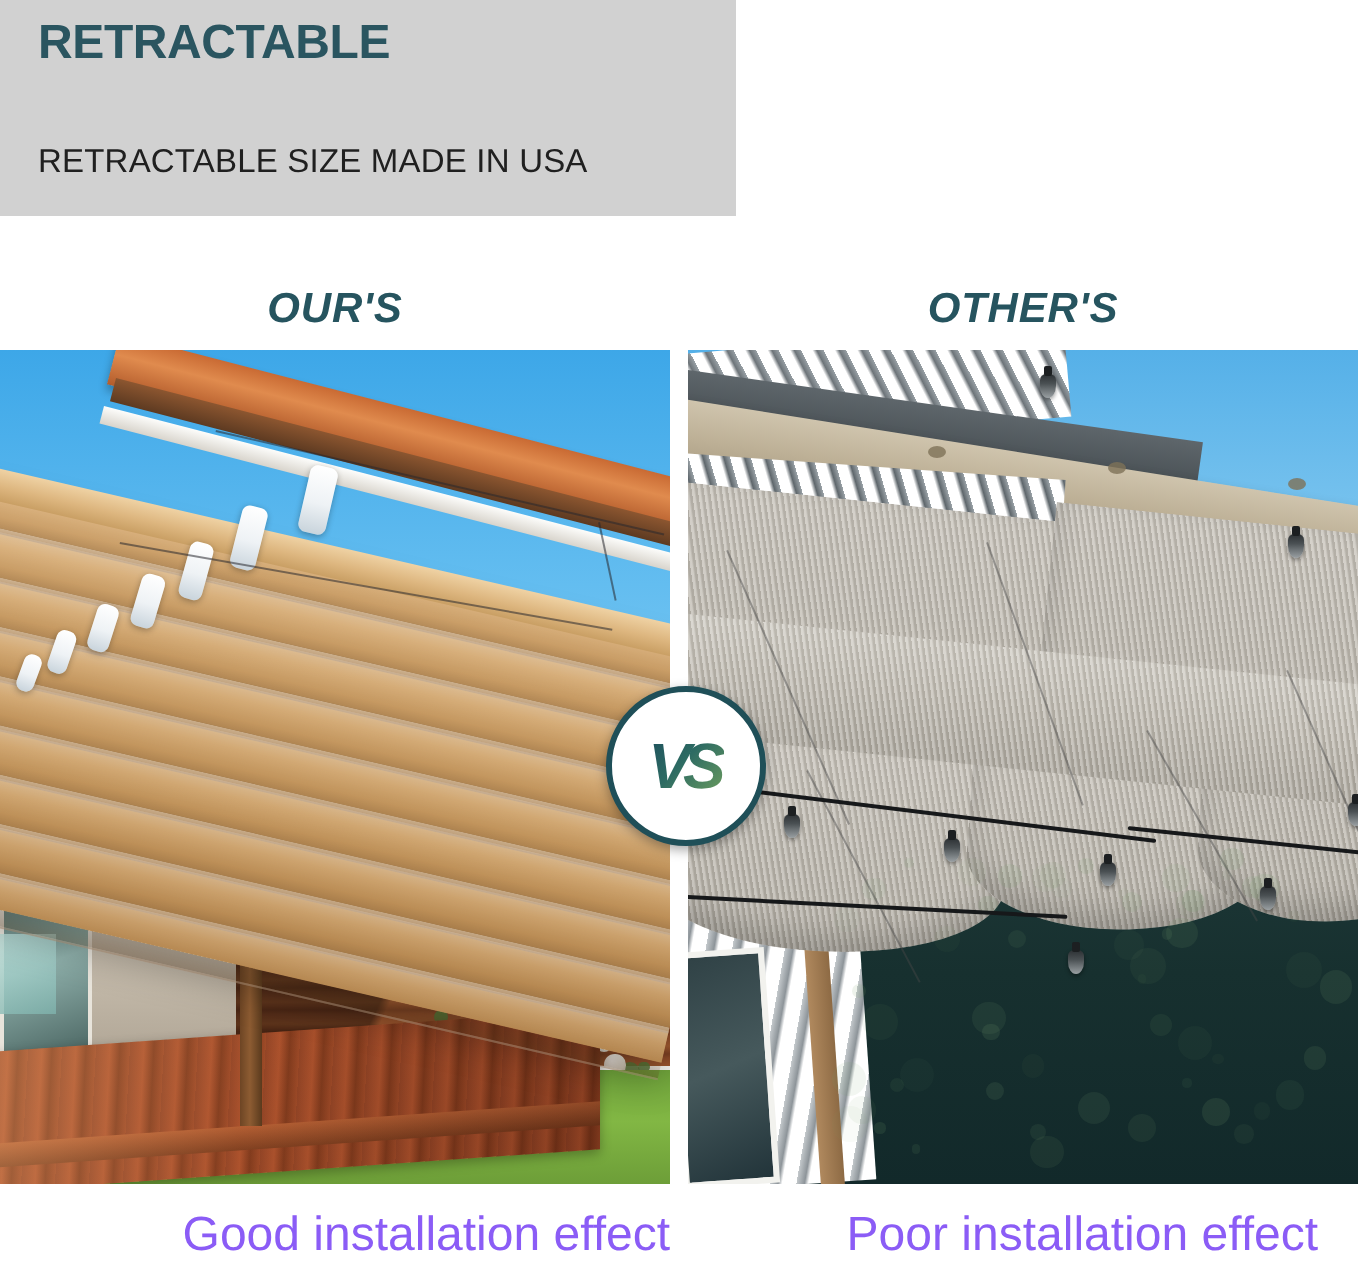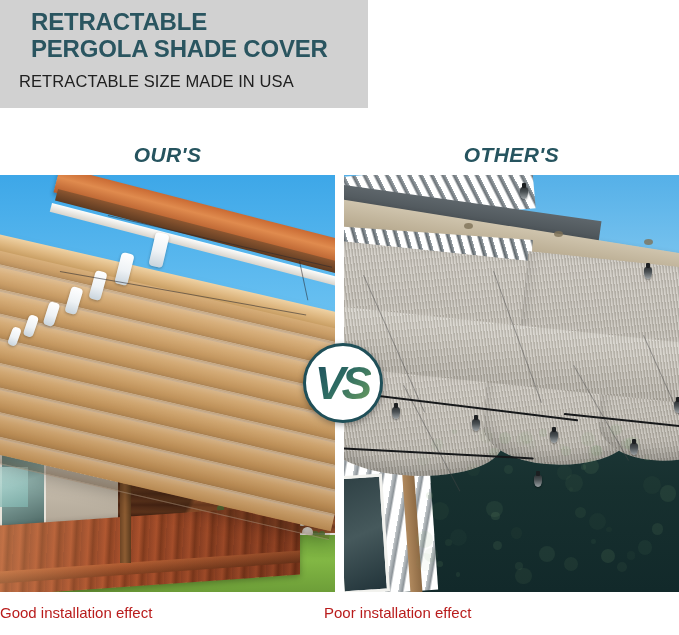--- a/index.html
+++ b/index.html
@@ -12,21 +12,20 @@
   
   .banner{
     position:absolute;left:0;top:0;width:368px;height:108px;
     background:#d1d1d1;
   }
   .banner-title{
     position:absolute;left:19px;top:8px;width:345px;
     color:#2a5560;
     font-size:24px;font-weight:bold;line-height:27px;
     letter-spacing:-0.2px;
-    margin-left:12px;
   }
   .banner-sub{
     position:absolute;left:19px;top:72px;
     color:#202020;
     font-size:16.5px;font-weight:normal;letter-spacing:0.1px;
     white-space:nowrap;
   }
 
   
   .col-label{
@@ -318,43 +317,42 @@
   .vs-badge{
     position:absolute;left:303px;top:343px;width:74px;height:74px;
     border-radius:50%;
     background:#ffffff;
     border:3px solid #1f4f58;
     box-shadow:0 2px 6px rgba(0,0,0,.35);
     display:flex;align-items:center;justify-content:center;
     z-index:6;
   }
   .vs-text{
-    font-size:46px;font-weight:bold;font-style:italic;
+    font-size:32px;font-weight:bold;font-style:italic;
     letter-spacing:-4px;line-height:1;
     background:linear-gradient(135deg,#1d4f5c 0%,#2d6b63 45%,#6f9f5e 100%);
     -webkit-background-clip:text;background-clip:text;
     -webkit-text-fill-color:transparent;color:#2d6b63;
     padding-right:3px;
   }
 
   
   .caption{
     position:absolute;top:604px;
-    color:#b91c1c;font-size:15px;text-align:left;
+    color:#8b5cf6;font-size:24px;text-align:right;
   }
   .caption.left{left:0;width:335px;}
   .caption.right{left:324px;width:335px;}
 </style>
 </head>
 <body>
 
 <div class="banner">
   <div class="banner-title">
     <span>RETRACTABLE</span><br>
-    <span>PERGOLA SHADE COVER</span>
   </div>
   <div class="banner-sub">RETRACTABLE SIZE MADE IN USA</div>
 </div>
 
 <div class="col-label left">OUR'S</div>
 <div class="col-label right">OTHER'S</div>
 
 <div class="photo left">
   <div class="inner">
     <div class="l-sky"></div>

